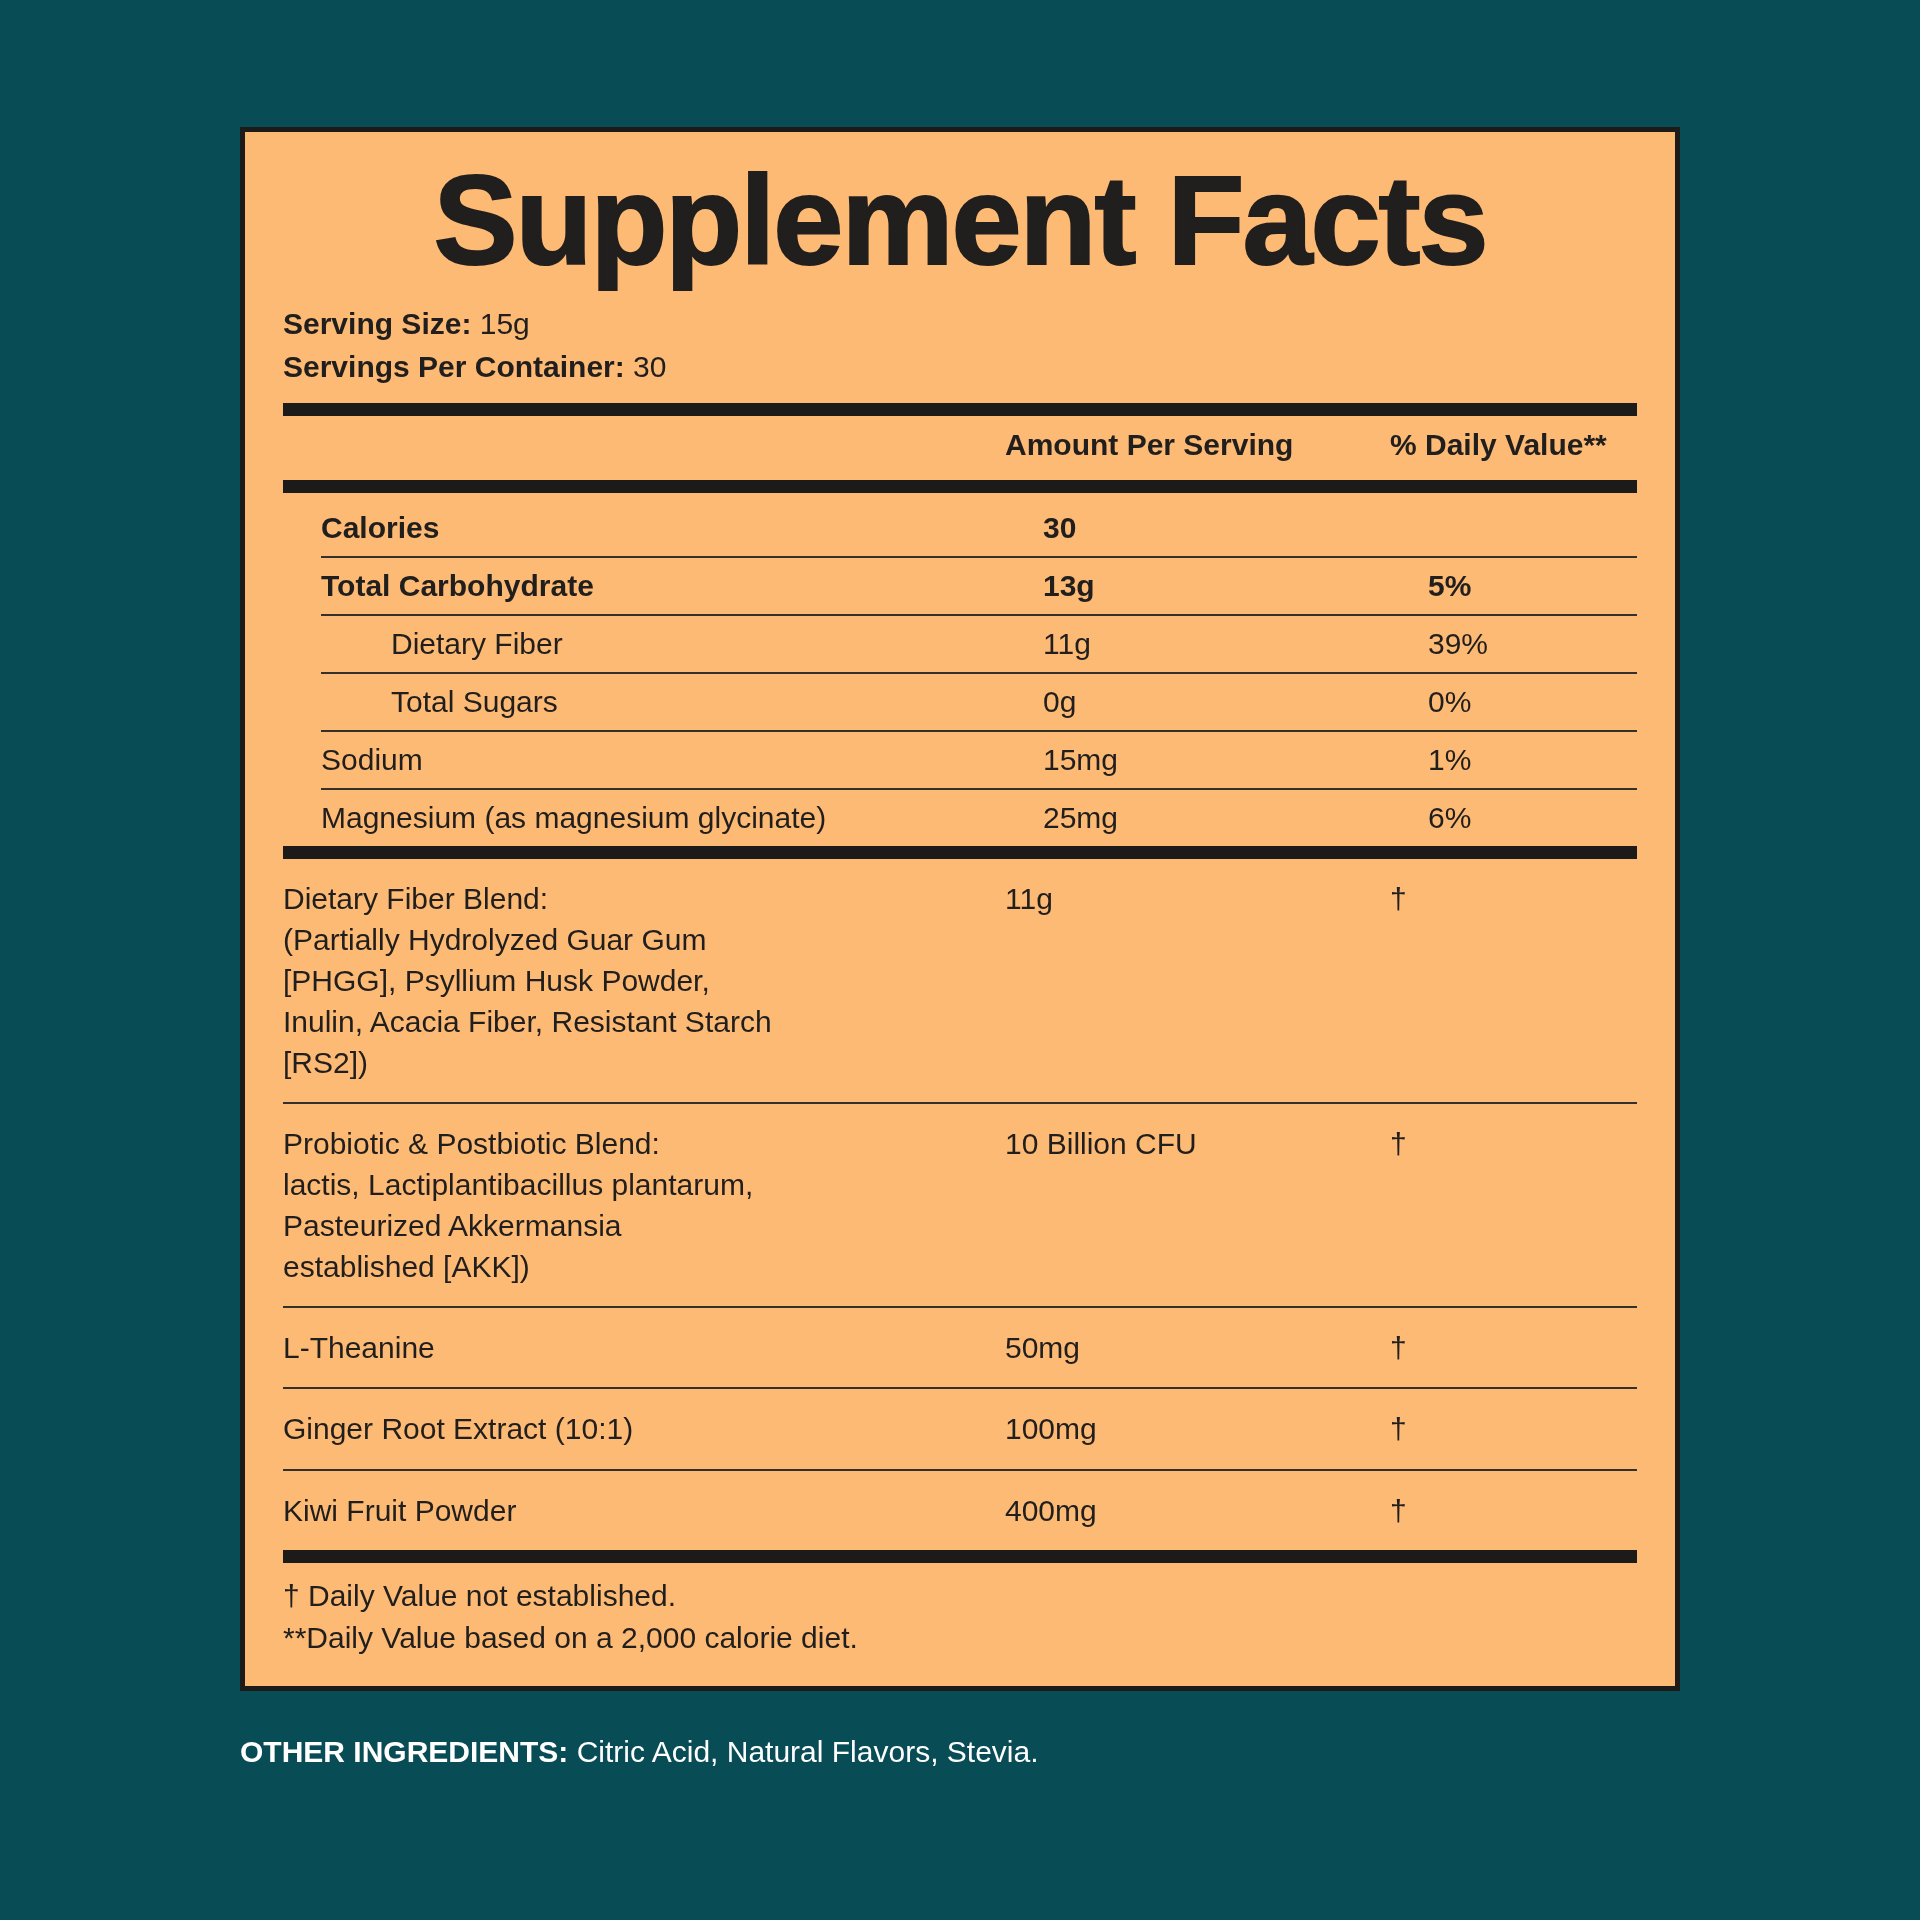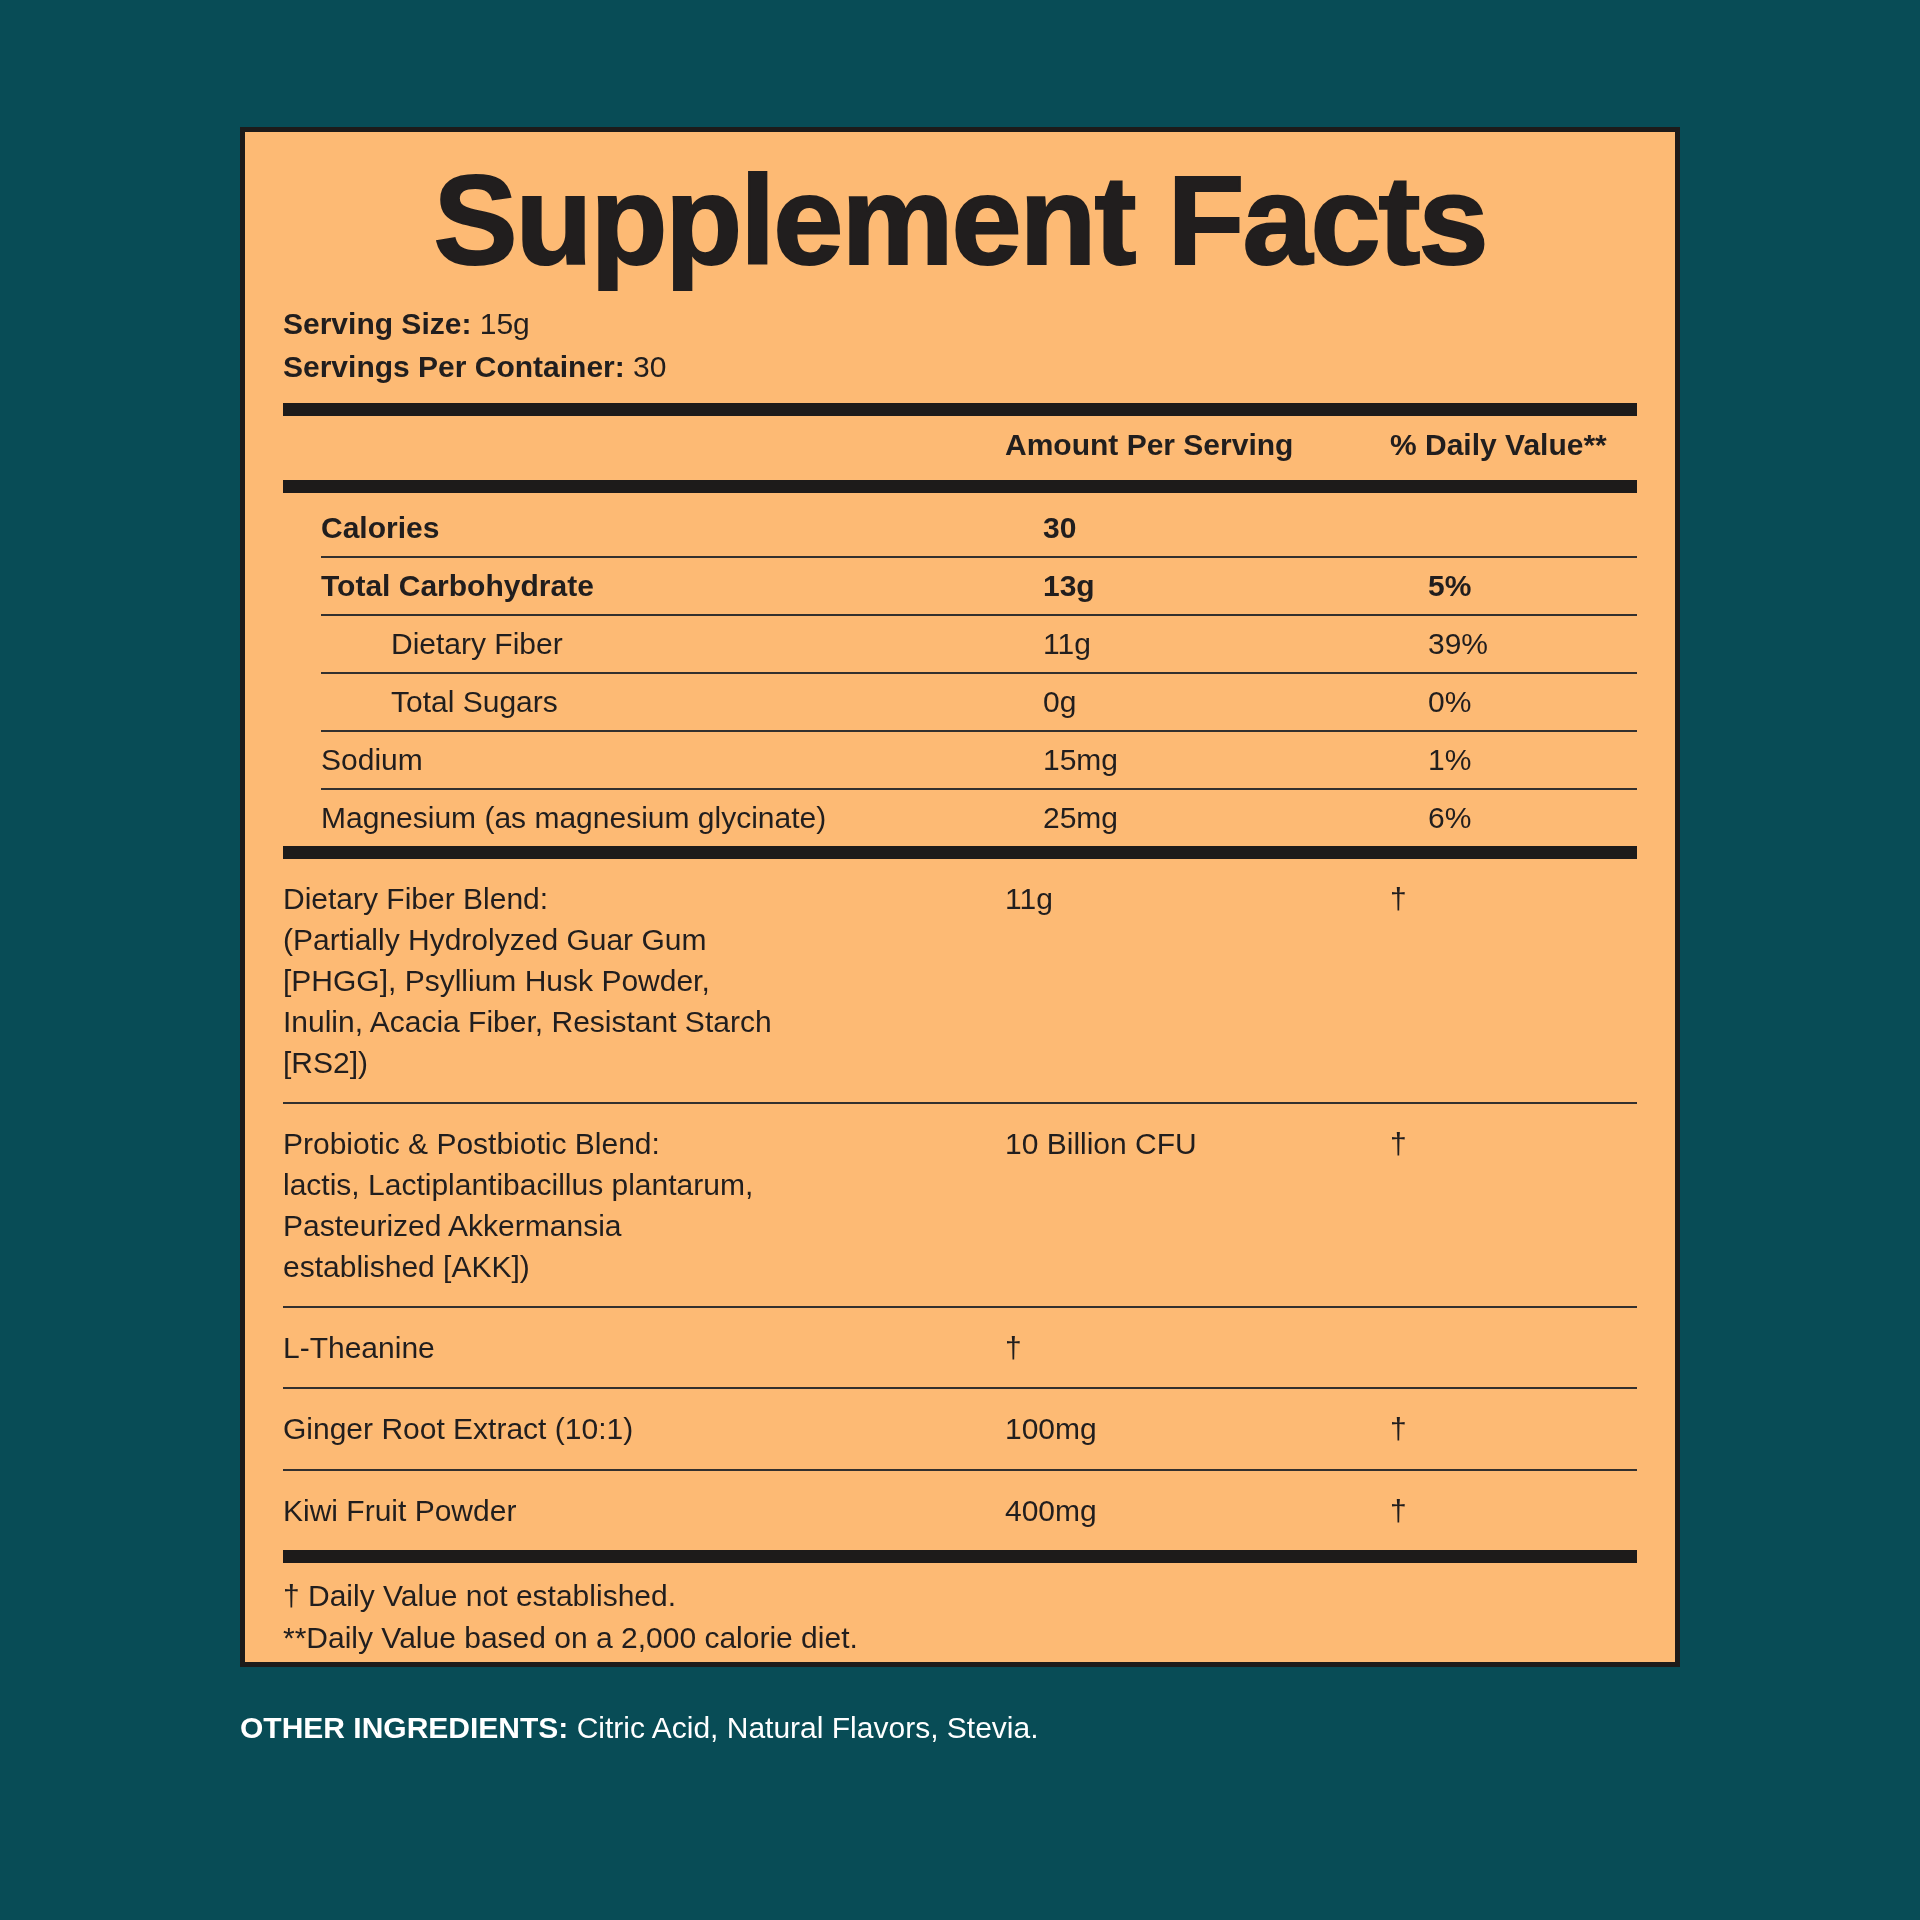--- a/index.html
+++ b/index.html
@@ -73,21 +73,21 @@
     line-height: 1.37;
     padding: 19px 0;
     border-top: 2px solid #33302E;
   }
   .blend-row:first-child { border-top: none; }
   .blend-row .italic { font-style: italic; letter-spacing: 1px; }
 
   .footnotes {
     font-size: 30px;
     line-height: 1.4;
-    padding: 12px 0 3px 0;
+    padding: 12px 0 27px 0;
   }
 
   .other-ingredients {
     margin: 44px 0 0 240px;
     color: #FFFFFF;
     font-size: 30px;
   }
   .other-ingredients .lbl { font-weight: 700; }
 </style>
 </head>
@@ -176,20 +176,21 @@
         <div>lactis, Lactiplantibacillus plantarum,</div>
         <div>Pasteurized Akkermansia</div>
         <div>established [AKK])</div>
       </div>
       <div class="col-amt">10 Billion CFU</div>
       <div class="col-dv">†</div>
     </div>
 
     <div class="blend-row cols">
       <div class="col-name">L-Theanine</div>
+      <div class="col-amt">50mg</div>
       <div class="col-dv">†</div>
     </div>
 
     <div class="blend-row cols">
       <div class="col-name">
         <div>Ginger Root Extract (10:1)</div>
       </div>
       <div class="col-amt">100mg</div>
       <div class="col-dv">†</div>
     </div>

